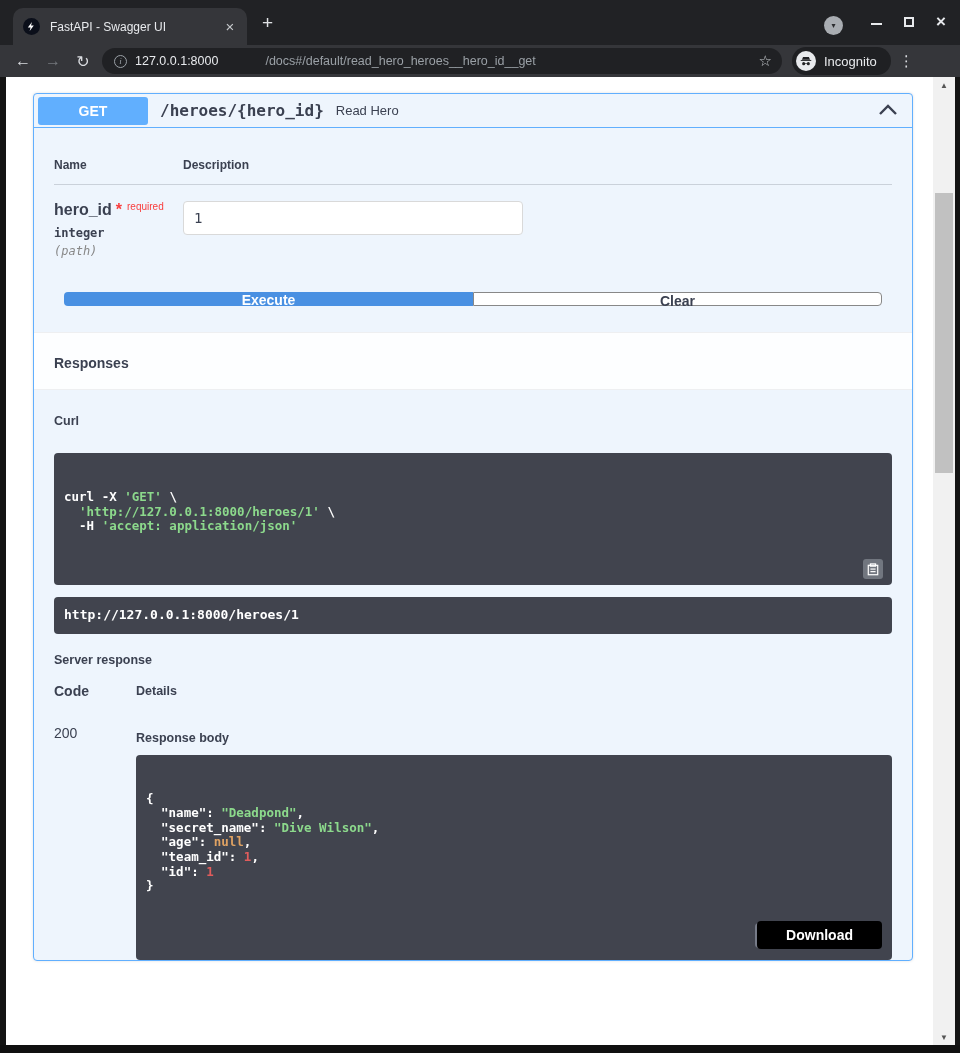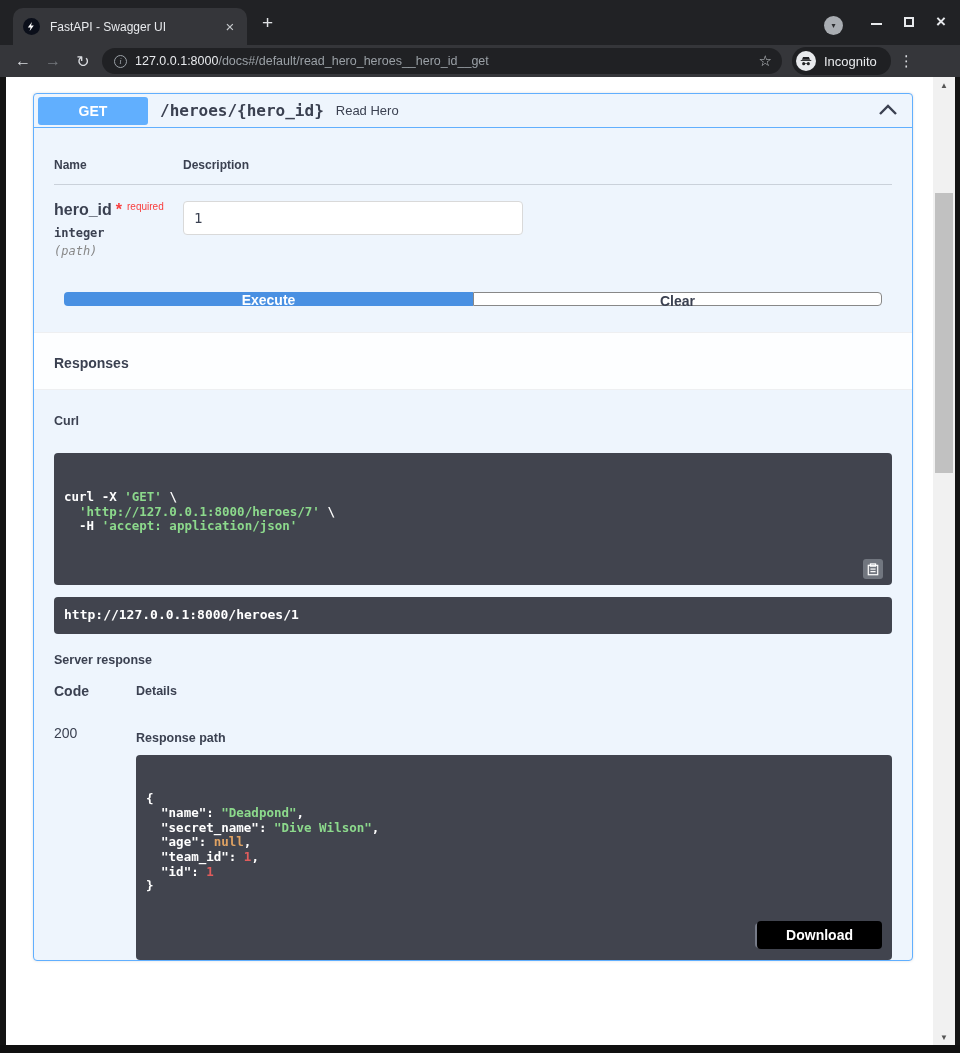--- a/index.html
+++ b/index.html
@@ -27,21 +27,21 @@
              display:flex; align-items:center; }
   .nav-ico { font-size:16px; color:#dadce0; width:30px; text-align:center; }
   .nav-ico.disabled { color:#74787d; }
   .urlbar { height:26px; background:#202124; border-radius:13px; margin-left:4px; display:flex;
             align-items:center; width:680px; padding:0 10px 0 12px; }
   .info-ico { width:13px; height:13px; border:1.4px solid #9aa0a6; border-radius:50%; color:#9aa0a6;
               font-size:9px; line-height:11px; text-align:center; font-family:"Liberation Serif",serif;
               font-style:italic; flex:none; }
   .url-text { font-size:12.5px; margin-left:8px; white-space:nowrap; flex:1; overflow:hidden; }
   .url-host { color:#e8eaed; }
-  .url-path { color:#9aa0a6; }
+  .url-path { color:#9aa0a6;margin-left:47px; }
   .star-ico { color:#c3c7cb; font-size:15px; margin-left:6px; }
   .incog-chip { height:28px; background:#1f2023; border-radius:14px; display:flex; align-items:center;
                 margin-left:10px; padding:0 14px 0 4px; }
   .incog-ico { width:20px; height:20px; border-radius:50%; background:#e8eaed; display:flex;
                align-items:center; justify-content:center; }
   .incog-label { color:#e8eaed; font-size:13px; margin-left:8px; }
   .kebab { color:#dadce0; font-size:15px; letter-spacing:0; margin:0 10px 0 8px; line-height:6px; }
 
   
   .page { position:absolute; top:77px; left:6px; right:27px; bottom:8px; background:#fff; overflow:hidden; }
@@ -206,21 +206,21 @@
         <button class="clear-btn">Clear</button>
       </div>
     </div>
 
     <div class="responses-header">Responses</div>
 
     <div class="responses-body">
 
       <div class="blk-label">Curl</div>
       <div class="codeblock curl-block">
-        <div><div><span>curl -X </span><span class="tok-s">'GET'</span><span> \</span></div><div><span>  </span><span class="tok-s">'http://127.0.0.1:8000/heroes/7'</span><span> \</span></div><div><span>  -H </span><span class="tok-s">'accept: application/json'</span></div></div>
+        <div><div><span>curl -X </span><span class="tok-s">'GET'</span><span> \</span></div><div><span>  </span><span class="tok-s">'http://127.0.0.1:8000/heroes/1'</span><span> \</span></div><div><span>  -H </span><span class="tok-s">'accept: application/json'</span></div></div>
         <button class="copy-btn-sm">
           <svg width="12" height="13" viewBox="0 0 14 15" fill="none" stroke="#fff" stroke-width="1.4">
               <rect x="4" y="1" width="6" height="2.6"></rect>
               <rect x="1.5" y="2.6" width="11" height="11"></rect>
               <line x1="4" y1="7" x2="10" y2="7"></line>
               <line x1="4" y1="10" x2="10" y2="10"></line>
             </svg>
         </button>
       </div>
 
@@ -229,21 +229,21 @@
       <div class="blk-label srvresp-label">Server response</div>
 
       <div class="srv-table">
         <div>
           <div class="srv-code-header">Code</div>
           <div class="srv-code-val">200</div>
         </div>
         <div>
           <div class="srv-details-header">Details</div>
 
-          <div class="blk-label respbody-label">Response path</div>
+          <div class="blk-label respbody-label">Response body</div>
           <div class="codeblock respbody-block">
             <div><div><span>{</span></div><div><span>  "name": </span><span class="tok-s">"Deadpond"</span><span>,</span></div><div><span>  "secret_name": </span><span class="tok-s">"Dive Wilson"</span><span>,</span></div><div><span>  "age": </span><span class="tok-l">null</span><span>,</span></div><div><span>  "team_id": </span><span class="tok-n">1</span><span>,</span></div><div><span>  "id": </span><span class="tok-n">1</span></div><div><span>}</span></div></div>
             <button class="copy-btn-lg">
               <svg width="13" height="14" viewBox="0 0 14 15" fill="none" stroke="#fff" stroke-width="1.4">
                   <rect x="4" y="1" width="6" height="2.6"></rect>
                   <rect x="1.5" y="2.6" width="11" height="11"></rect>
                   <line x1="4" y1="7" x2="10" y2="7"></line>
                   <line x1="4" y1="10" x2="10" y2="10"></line>
                 </svg>
             </button>

